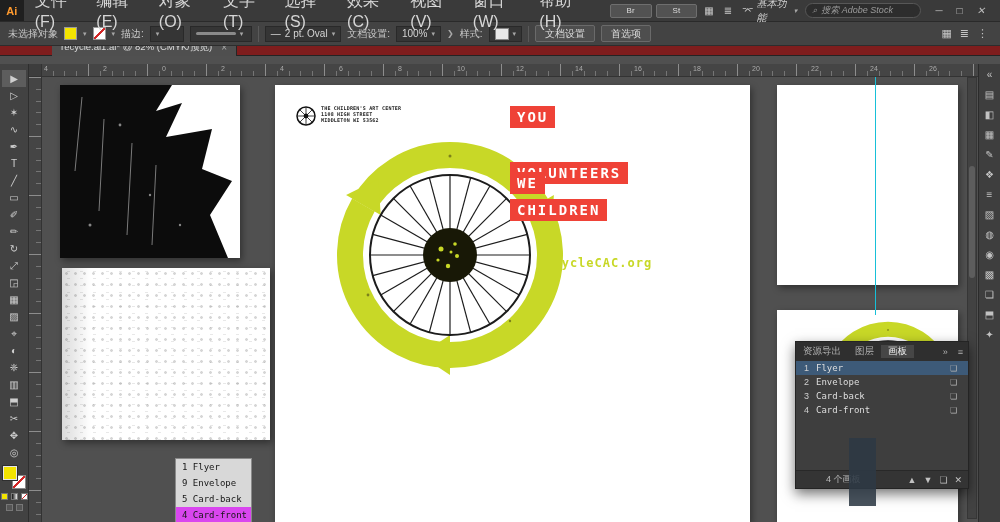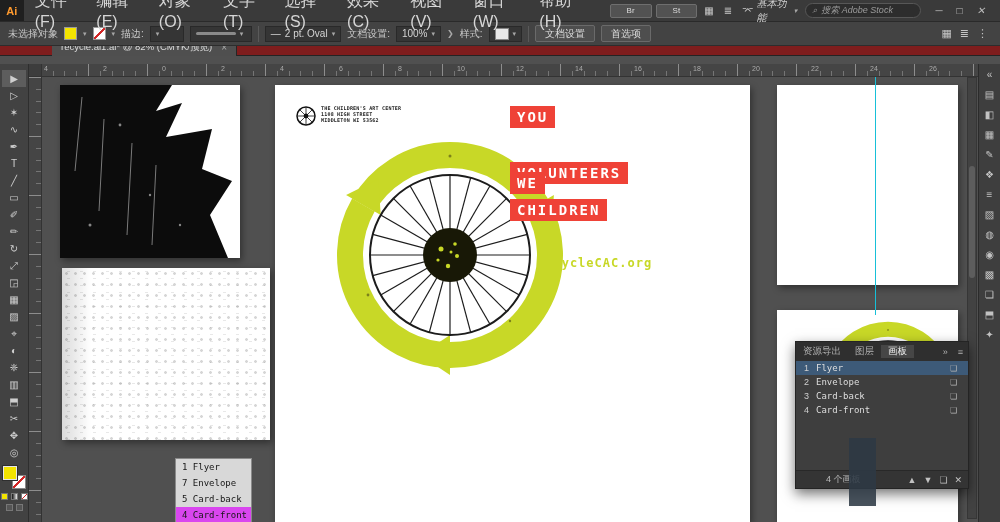--- a/index.html
+++ b/index.html
@@ -442,21 +442,21 @@
       <span class="pf-status">4 个画板</span>
       <span class="pf-icon">▲</span>
       <span class="pf-icon">▼</span>
       <span class="pf-icon">❏</span>
       <span class="pf-icon">✕</span>
     </div>
   </div>
 
   <div class="ab-menu">
     <div class="ab-menu-item">1 Flyer</div>
-    <div class="ab-menu-item">7 Envelope</div>
+    <div class="ab-menu-item">9 Envelope</div>
     <div class="ab-menu-item">5 Card-back</div>
     <div class="ab-menu-item selected">4 Card-front</div>
   </div>
 
   <div class="rightbar">
     <span class="rb-icon">«</span>
     <span class="rb-icon">▤</span>
     <span class="rb-icon">◧</span>
     <span class="rb-icon">▦</span>
     <span class="rb-icon">✎</span>

